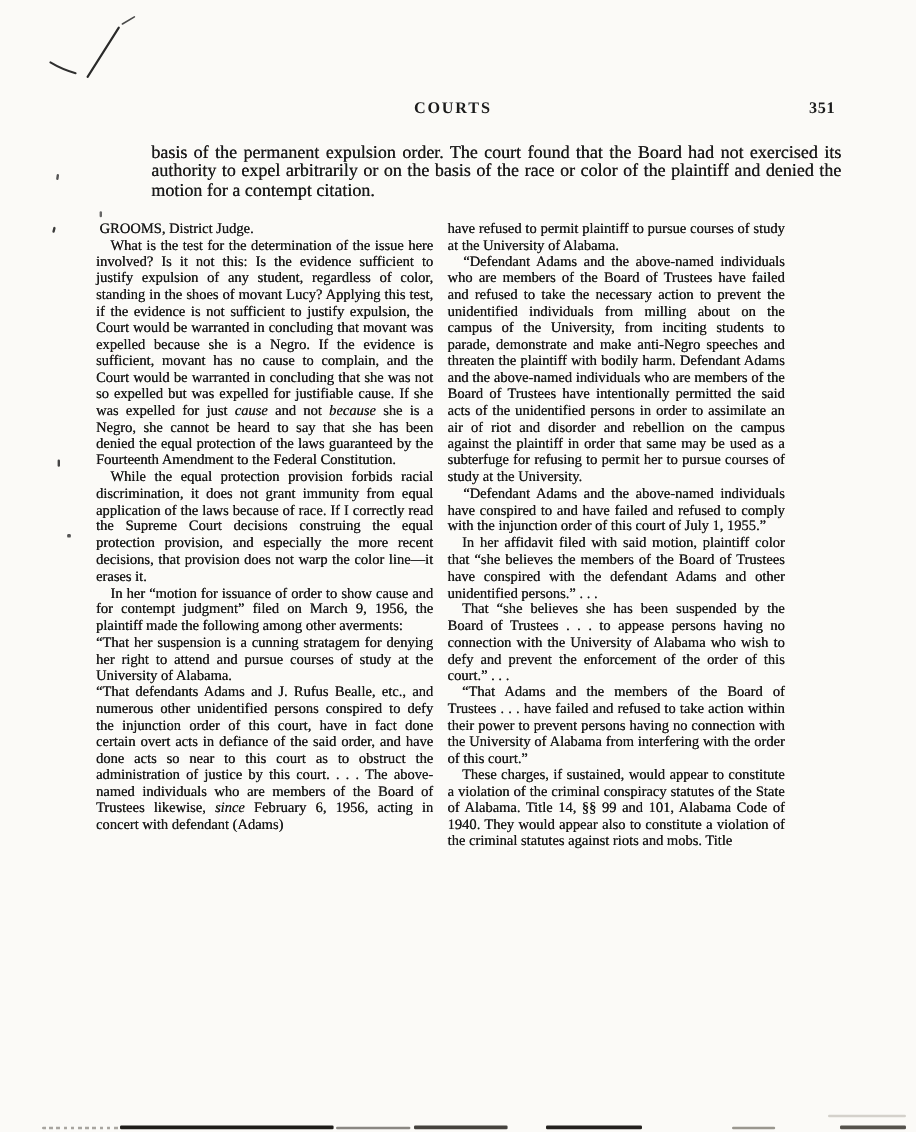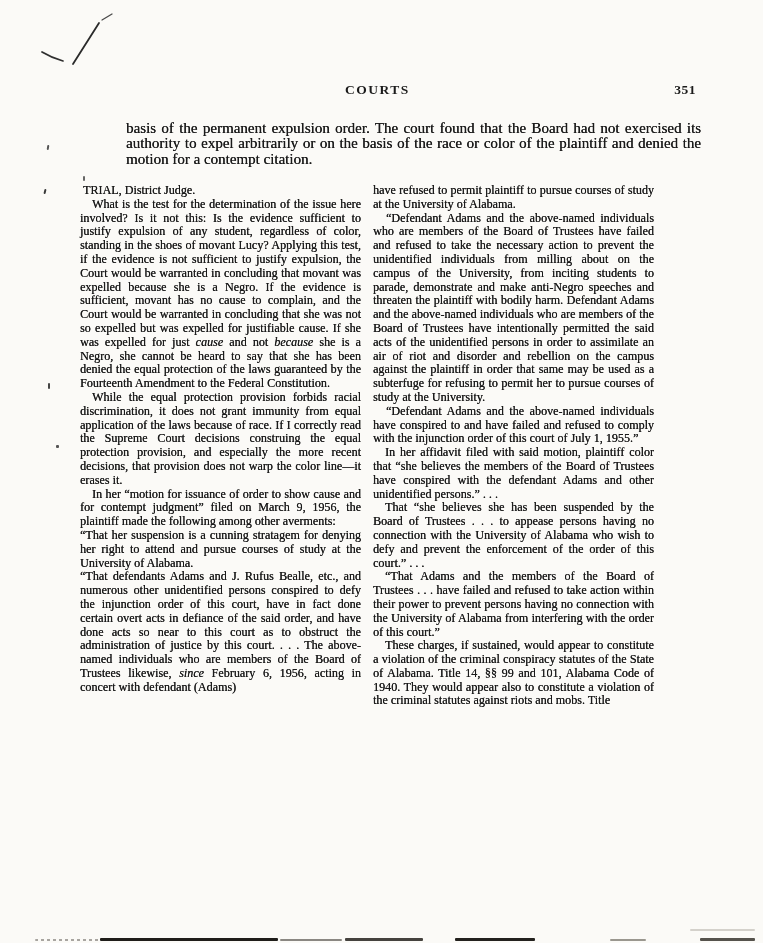--- a/index.html
+++ b/index.html
@@ -102,21 +102,21 @@
   <div class="stray stray-5"></div>
 
   <div class="running-head">
     <span class="head-title">COURTS</span>
     <span class="head-page">351</span>
   </div>
 
   <div class="intro">basis of the permanent expulsion order.  The court found that the Board had not exercised its authority to expel arbitrarily or on the basis of the race or color of the plaintiff and denied the motion for a contempt citation.</div>
 
   <div class="col col-left">
-    <p class="judge-line">TRIAL, District Judge.</p>
+    <p class="judge-line">GROOMS, District Judge.</p>
     <p class="p-indent"><span>What is the test for the determination of the issue here involved? Is it not this: Is the evidence sufficient to justify expulsion of any student, regardless of color, standing in the shoes of movant Lucy? Applying this test, if the evidence is not sufficient to justify expulsion, the Court would be warranted in concluding that movant was expelled because she is a Negro. If the evidence is sufficient, movant has no cause to complain, and the Court would be warranted in concluding that she was not so expelled but was expelled for justifiable cause. If she was expelled for just </span><span class="ital">cause</span><span> and not </span><span class="ital">because</span><span> she is a Negro, she cannot be heard to say that she has been denied the equal protection of the laws guaranteed by the Fourteenth Amendment to the Federal Constitution.</span></p>
     <p class="p-indent">While the equal protection provision forbids racial discrimination, it does not grant immunity from equal application of the laws because of race. If I correctly read the Supreme Court decisions construing the equal protection provision, and especially the more recent decisions, that provision does not warp the color line—it erases it.</p>
     <p class="p-indent">In her “motion for issuance of order to show cause and for contempt judgment” filed on March 9, 1956, the plaintiff made the following among other averments:</p>
     <p class="lquote lquote-group">“That her suspension is a cunning stratagem for denying her right to attend and pursue courses of study at the University of Alabama.</p>
     <p class="lquote"><span>“That defendants Adams and J. Rufus Bealle, etc., and numerous other unidentified persons conspired to defy the injunction order of this court, have in fact done certain overt acts in defiance of the said order, and have done acts so near to this court as to obstruct the administration of justice by this court. . . . The above-named individuals who are members of the Board of Trustees likewise, </span><span class="ital">since</span><span> February 6, 1956, acting in concert with defendant (Adams)</span></p>
   </div>
 
   <div class="col col-right">
     <p class="rquote">have refused to permit plaintiff to pursue courses of study at the University of Alabama.</p>
     <p class="rquote rq-indent">“Defendant Adams and the above-named individuals who are members of the Board of Trustees have failed and refused to take the necessary action to prevent the unidentified individuals from milling about on the campus of the University, from inciting students to parade, demonstrate and make anti-Negro speeches and threaten the plaintiff with bodily harm. Defendant Adams and the above-named individuals who are members of the Board of Trustees have intentionally permitted the said acts of the unidentified persons in order to assimilate an air of riot and disorder and rebellion on the campus against the plaintiff in order that same may be used as a subterfuge for refusing to permit her to pursue courses of study at the University.</p>

